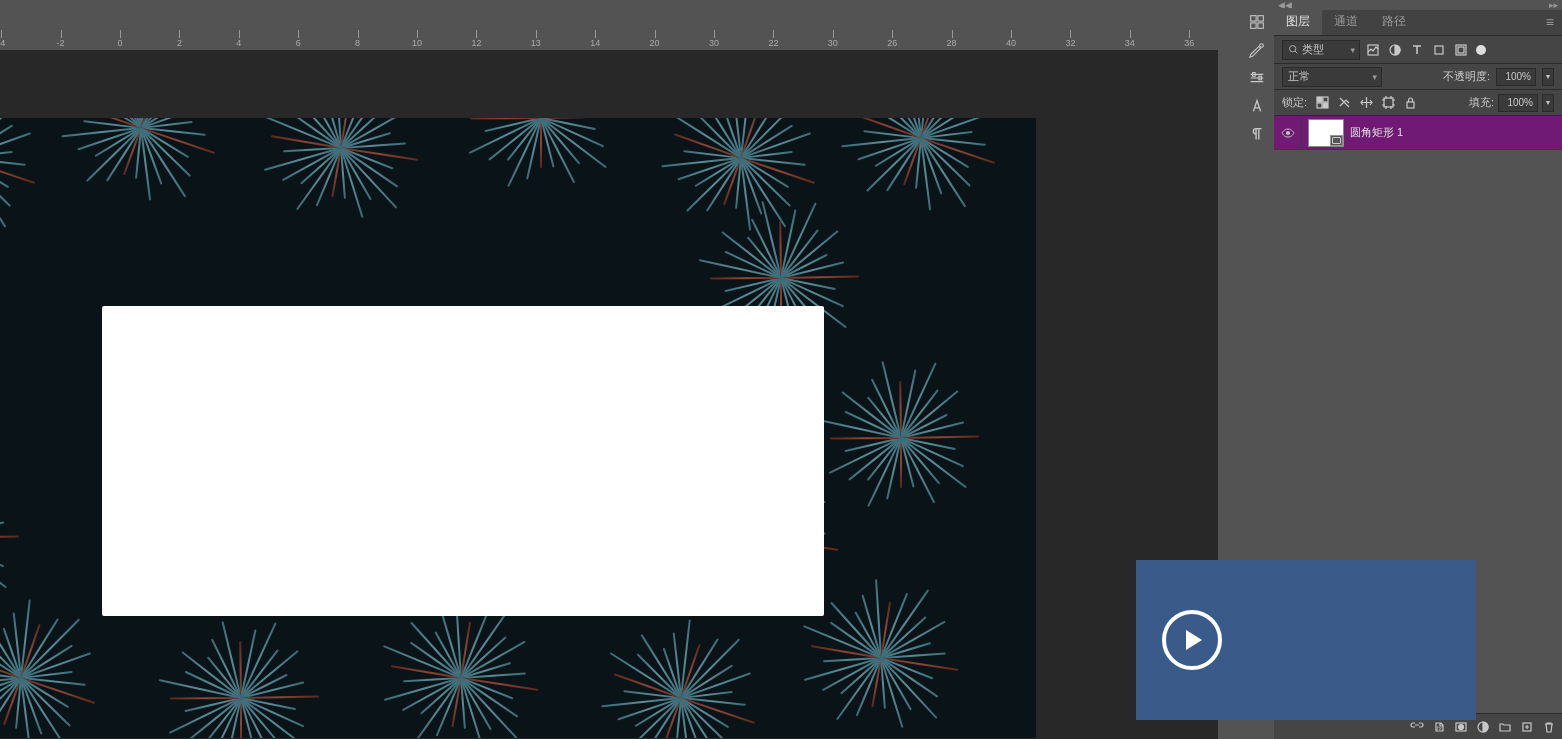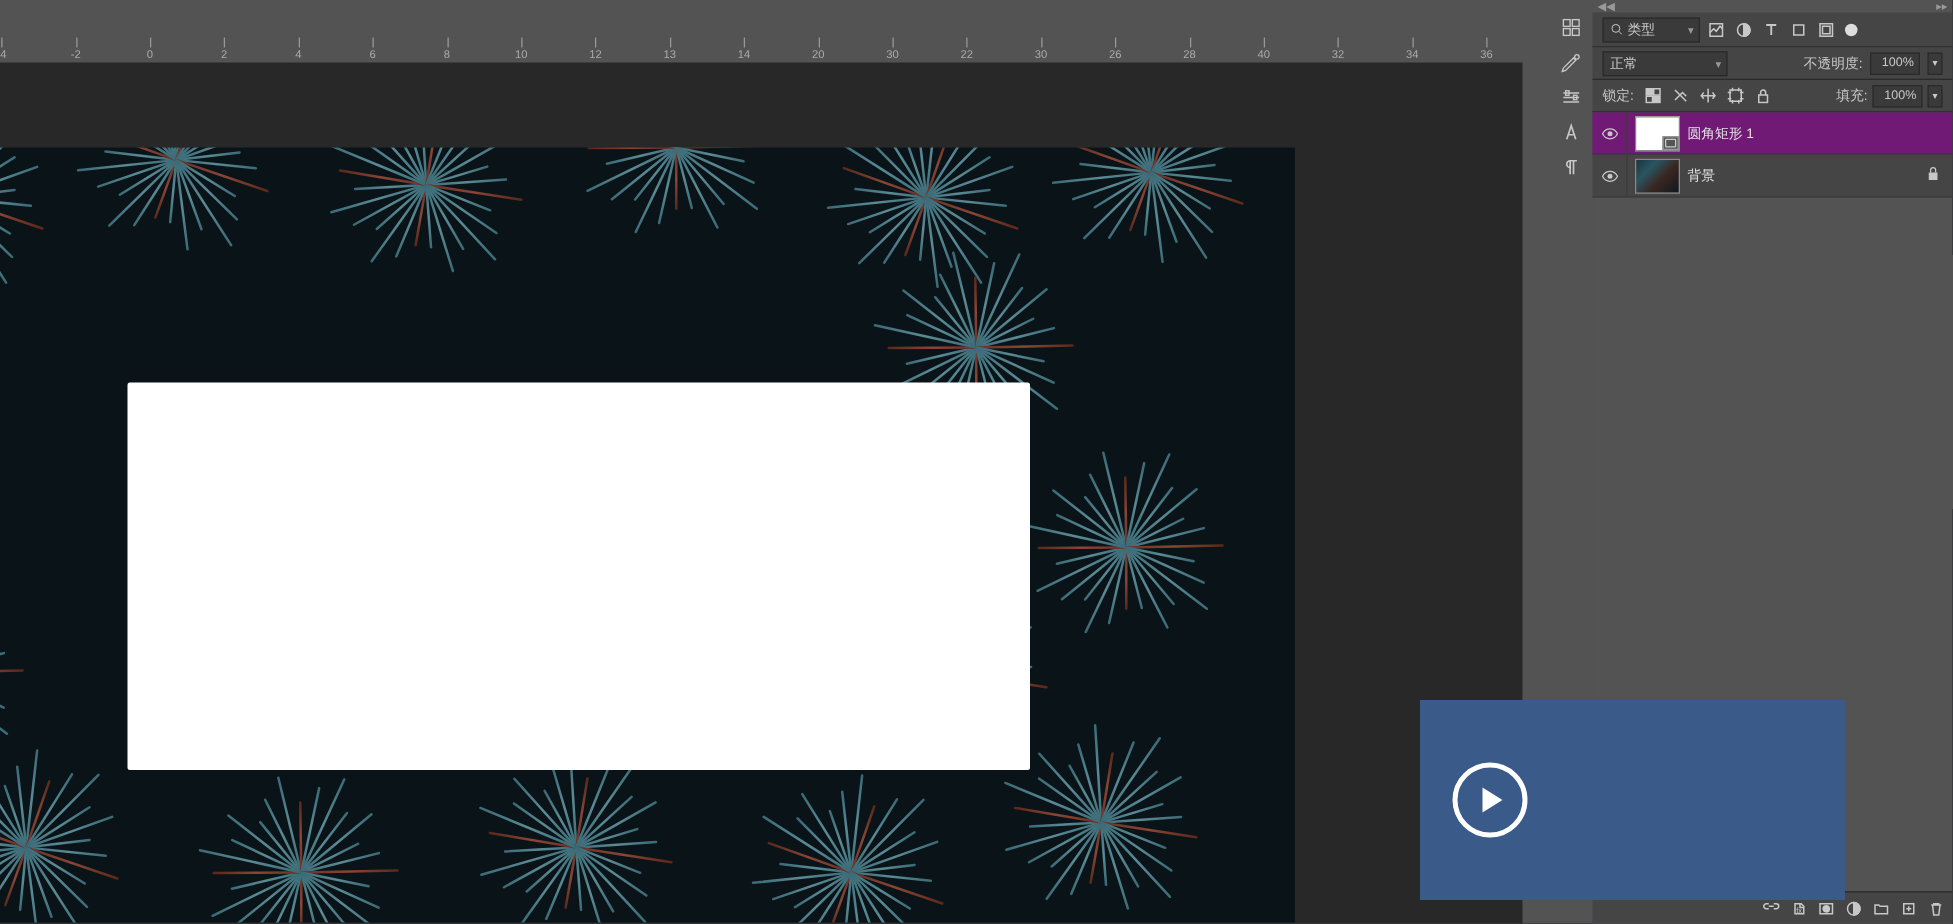--- a/index.html
+++ b/index.html
@@ -582,20 +582,26 @@
       </svg>
   </div>
 </div>
 
 <div class="panel-dock">
   <div class="collapse-row">
       <span>◀◀</span>
       <span>▸▸</span>
     </div>
 
+  <div class="tabs">
+    <div class="tab active">图层</div>
+    <div class="tab">通道</div>
+    <div class="tab">路径</div>
+    <div class="tab-menu">≡</div>
+  </div>
 
   <div class="filter-row">
     <div class="filter-select">
       <svg viewBox="0 0 14 14" style="width:11px;height:11px;stroke:#c8c8c8;fill:none;margin-right:3px">
           <circle cx="6" cy="6" r="4"></circle>
           <path d="M9 9l3 3"></path>
         </svg>
       <span>类型</span>
     </div>
     <div class="filter-icn">
@@ -681,34 +687,20 @@
           <svg viewBox="0 0 14 10">
             <path d="M7 1C3 1 1 5 1 5s2 4 6 4 6-4 6-4-2-4-6-4z" fill="none" stroke="#c8c8c8"></path>
             <circle cx="7" cy="5" r="2"></circle>
           </svg>
         </div>
         <div class="thumb ">
           <div class="subicon"></div>
         </div>
         <div class="layer-name">圆角矩形 1</div>
       </div>
-      <div class="layer-row">
-        <div class="vis-col">
-          <svg viewBox="0 0 14 10">
-            <path d="M7 1C3 1 1 5 1 5s2 4 6 4 6-4 6-4-2-4-6-4z" fill="none" stroke="#c8c8c8"></path>
-            <circle cx="7" cy="5" r="2"></circle>
-          </svg>
-        </div>
-        <div class="thumb bg-thumb"></div>
-        <div class="layer-name">背景</div>
-        <div class="lock-badge"><svg viewBox="0 0 11 12">
-            <rect x="2" y="5" width="7" height="6"></rect>
-            <path d="M3.5 5V3a2 2 0 014 0v2" fill="none" stroke="#c8c8c8"></path>
-          </svg></div>
-      </div>
     </div>
 
   <div class="dock-bottom-bar">
     <svg viewBox="0 0 14 14">
         <path d="M5 7H3a2 2 0 010-4h2M9 3h2a2 2 0 010 4H9M5 5h4"></path>
       </svg>
     <svg viewBox="0 0 14 14">
         <path d="M4 3h5l2 2v6H4zM8 3v3h3"></path>
         <text x="5" y="10" font-size="6" stroke="none" fill="#c8c8c8">fx</text>
       </svg>

